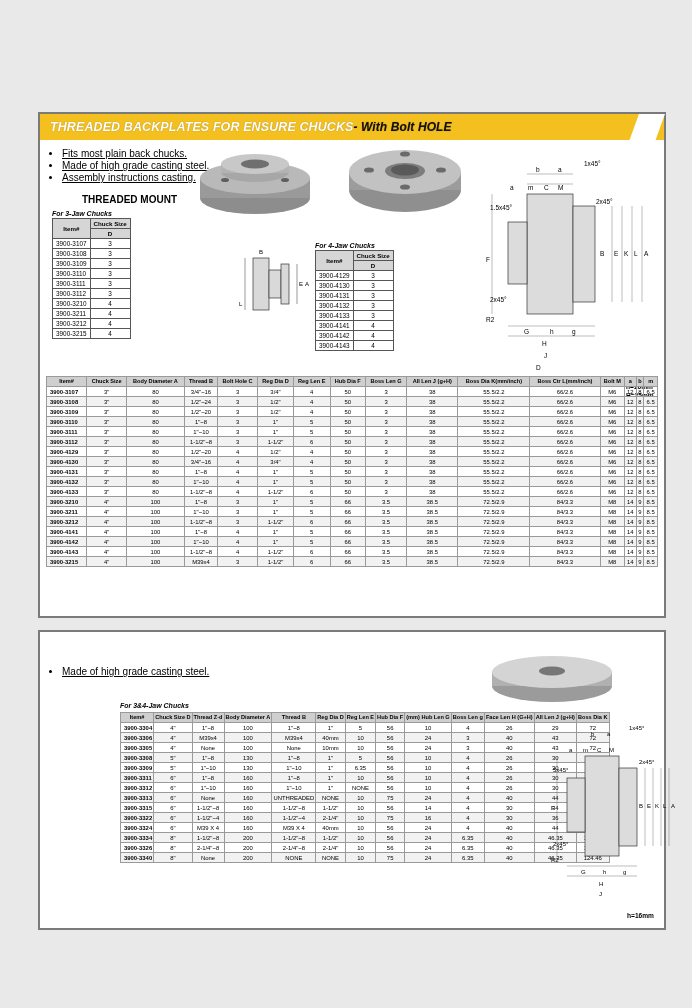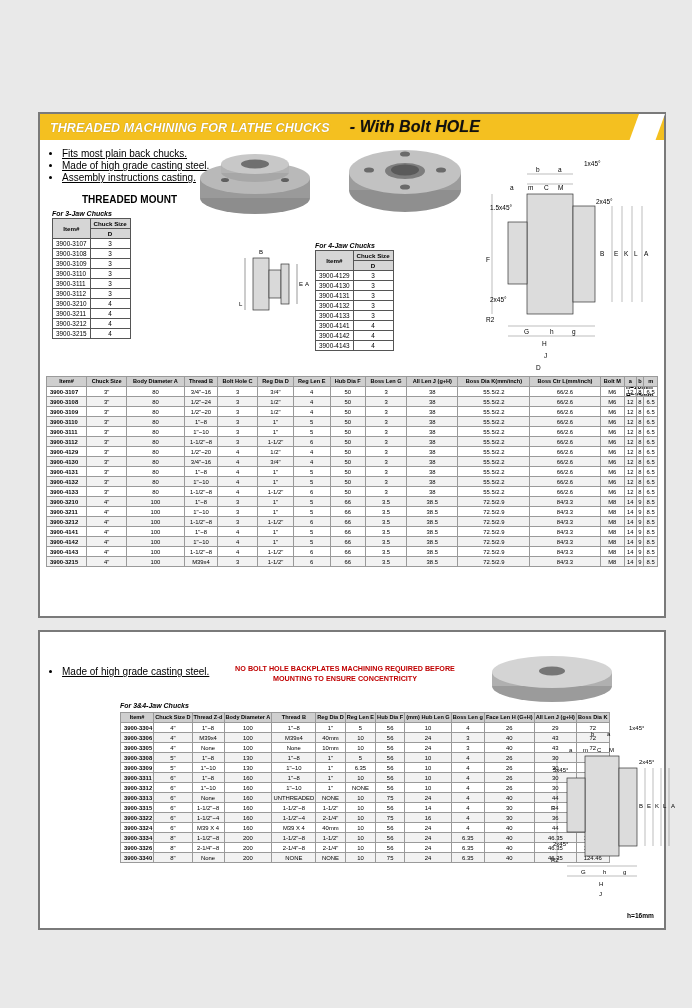--- a/index.html
+++ b/index.html
@@ -49,22 +49,21 @@
     margin:0;
     font-size:12.5px;
     font-weight:bold;
     font-style:italic;
     color:#ffffff;
     letter-spacing:0.1px;
     text-shadow:0 0 1px #9a7400;
   }
   .ribbon h1 .sub{
     color:#111;
-    font-size:16px;
-    margin-left:20px;
+    font-size:12px;
   }
   .bullets{
     position:absolute;
     font-size:10px;
     line-height:11px;
     text-decoration:underline;
   }
   .bullets li{ margin:0 0 1px 0; }
   ul.bl{ margin:0; padding-left:10px; list-style:disc; }
 
@@ -127,21 +126,21 @@
 </style>
 </head>
 <body>
 
 <div class="page">
 
   <div class="panel panel-top">
 
     <div class="ribbon">
       <h1>
-        <span>THREADED MACHINING FOR LATHE CHUCKS</span><span class="sub">- With Bolt HOLE</span>
+        <span>THREADED BACKPLATES FOR ENSURE CHUCKS</span><span class="sub">- With Bolt HOLE</span>
       </h1>
     </div>
 
     <div class="bullets" style="left:12px;top:34px;width:200px;">
       <ul class="bl">
         <li>Fits most plain back chucks.</li>
         <li>Made of high grade casting steel.</li>
         <li>Assembly instructions casting.</li>
       </ul>
     </div>
@@ -699,21 +698,20 @@
 
   <div class="panel panel-bottom">
 
 
     <div class="bullets" style="left:12px;top:34px;width:180px;">
       <ul class="bl">
         <li>Made of high grade casting steel.</li>
       </ul>
     </div>
 
-    <div class="note-red" style="position:absolute;left:180px;top:32px;width:250px;">NO BOLT HOLE BACKPLATES MACHINING REQUIRED BEFORE MOUNTING TO ENSURE CONCENTRICITY</div>
 
     <svg class="draw" style="left:448px;top:20px;" width="128" height="56" viewBox="0 0 128 56">
       <ellipse cx="64" cy="34" rx="60" ry="16" fill="#9b9b9b"></ellipse>
       <rect x="4" y="20" width="120" height="14" fill="#b0b0b0"></rect>
       <ellipse cx="64" cy="20" rx="60" ry="16" fill="#d4d4d4"></ellipse>
       <ellipse cx="64" cy="19" rx="13" ry="4.5" fill="#767676"></ellipse>
     </svg>
 
     <div class="mini-title" style="position:absolute;left:80px;top:70px;">For 3&amp;4-Jaw Chucks</div>
 

